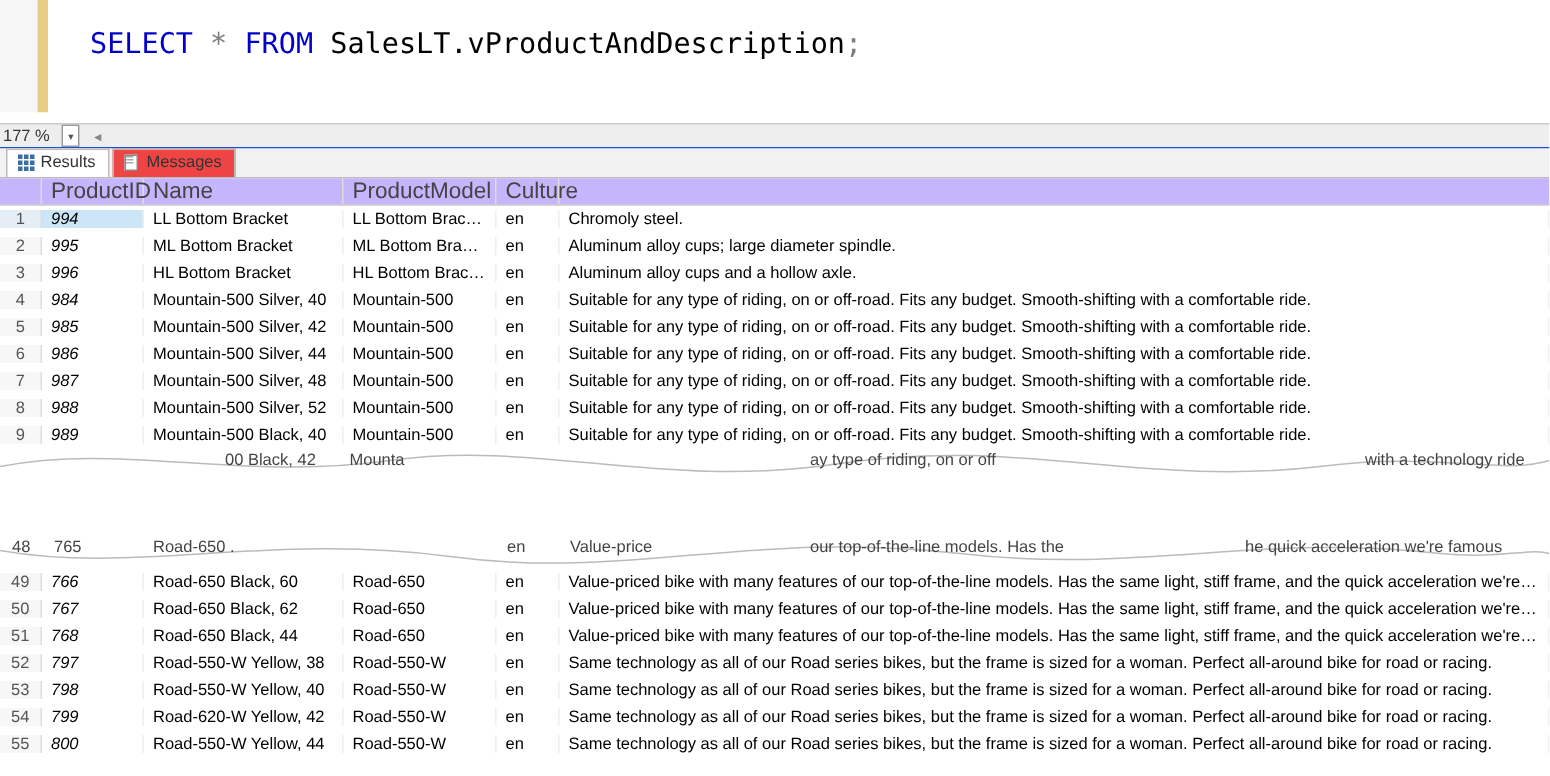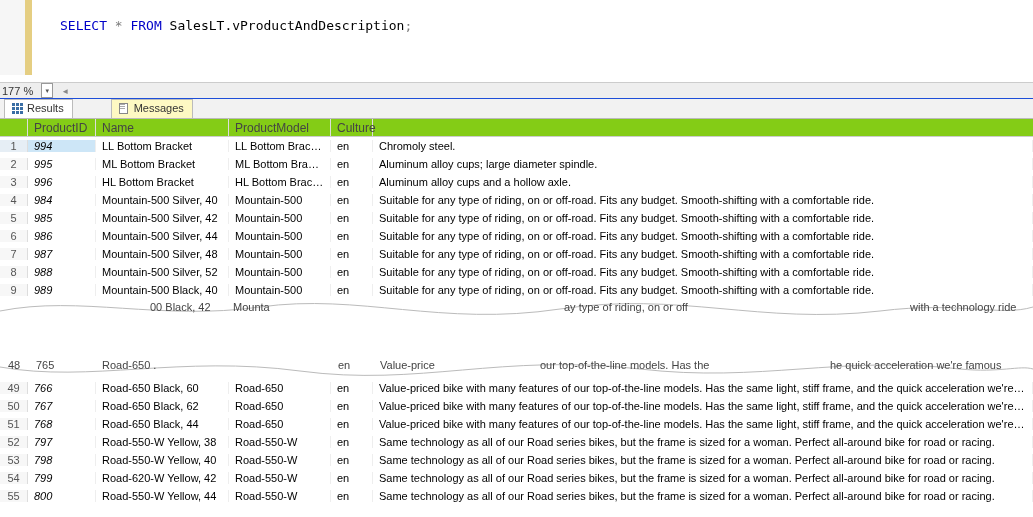--- a/index.html
+++ b/index.html
@@ -1,37 +1,37 @@
 <!DOCTYPE html>
 <html><head>
   <meta charset="utf-8">
   <style>
     * { margin:0; padding:0; box-sizing:border-box; }
     body { font-family:"Segoe UI",Tahoma,sans-serif; font-size:11px; background:#fff; color:#000; width:1033px; height:517px; overflow:hidden; position:relative; }
     .editor-area { position:relative; height:82px; background:#fff; }
     .gutter-shadow { position:absolute; left:0; top:0; width:25px; height:75px; background:#f6f6f6; }
     .yellow-bar { position:absolute; left:25px; top:0; width:7px; height:75px; background:#e5ce82; }
-    .sql-line { position:absolute; left:60px; top:18px; font-family:Consolas,monospace; font-size:13px; white-space:pre; color:#000; }
+    .sql-line { position:absolute; left:60px; top:18px; font-family:Consolas,monospace; font-size:19px; white-space:pre; color:#000; }
     .sql-line .kw { color:#0000c8; }
     .sql-line .gray { color:#7d7d7d; }
     .editor-bottom { position:absolute; left:0; top:75px; right:0; height:7px; background:#fff; }
     .zoom-row { height:17px; background:#eee; display:flex; align-items:center; font-size:11px; color:#333; border-top:1px solid #ccc; border-bottom:1px solid #1d4ed8; }
     .zoom-val { padding:0 4px 0 2px; }
     .zoom-combo { width:12px; height:15px; border:1px solid #999; background:#fff; display:flex; align-items:center; justify-content:center; font-size:7px; color:#555; margin-left:4px; }
     .scroll-hint { margin-left:8px; width:8px; height:8px; font-size:8px; color:#888; }
     .tabs-row { height:20px; background:#f2f2f2; display:flex; align-items:flex-end; padding-left:4px; border-bottom:1px solid #bbb; }
     .tab { display:flex; align-items:flex-start; padding:2px 8px 1px 6px; font-size:11px; color:#333; border:1px solid #bbb; border-bottom:none; background:#fff; margin-right:2px; height:19px; }
-    .tab.inactive { background:#fef9c3;margin-left:36px; }
+    .tab.inactive { background:#ef4444; }
     .tab-icon { width:12px; height:12px; margin-right:4px; display:flex; align-items:center; justify-content:center; }
     .grid-icon { display:grid; grid-template-columns:3px 3px 3px; grid-template-rows:3px 3px 3px; gap:1px; }
     .grid-icon span { background:#3a6ea5; }
     .msg-icon { position:relative; }
     .msg-icon .page { width:9px; height:11px; border:1px solid #888; background:#fff; }
     .msg-icon .line { position:absolute; left:2px; width:5px; height:1px; background:#aaa; }
-    .headers { display:flex; height:18px; background:#84cc16; border-bottom:1px solid #ccc; font-size:12px; color:#444; }
+    .headers { display:flex; height:18px; background:#c4b5fd; border-bottom:1px solid #ccc; font-size:15px; color:#444; }
     .hc { border-right:1px solid #ddd; padding:2px 6px; display:flex; align-items:center; }
     .row-num-col { width:28px; }
     .col-pid { width:68px; }
     .col-name { width:133px; }
     .col-pm  { width:102px; }
     .col-cul { width:42px; }
     .col-desc{ flex:1; }
     .rows { }
     .row { display:flex; height:18px; font-size:11px; align-items:center; }
     .row .rn { width:28px; text-align:center; background:#f7f7f7; border-right:1px solid #ddd; color:#555; }
@@ -178,21 +178,21 @@
 <div class="tear">
   <svg width="1033" height="80" viewBox="0 0 1033 80">
     <path d="M0 12 C 80 -4 160 22 260 8 C 360 -6 440 28 560 10 C 680 -8 760 26 880 12 C 960 2 1000 18 1033 8 L 1033 0 L 0 0 Z" fill="#ffffff"></path>
     <path d="M0 12 C 80 -4 160 22 260 8 C 360 -6 440 28 560 10 C 680 -8 760 26 880 12 C 960 2 1000 18 1033 8" fill="none" stroke="#bbb" stroke-width="1"></path>
     <path d="M0 68 C 90 84 180 56 300 72 C 420 88 500 54 640 70 C 760 84 840 56 960 70 C 1000 74 1020 66 1033 70 L 1033 80 L 0 80 Z" fill="#ffffff"></path>
     <path d="M0 68 C 90 84 180 56 300 72 C 420 88 500 54 640 70 C 760 84 840 56 960 70 C 1000 74 1020 66 1033 70" fill="none" stroke="#bbb" stroke-width="1"></path>
   </svg>
   <div style="position:absolute;top:2px;left:0;right:0;font-size:11px;color:#444">
     <span style="position:absolute;left:150px">00 Black, 42</span>
     <span style="position:absolute;left:233px">Mounta</span>
-    <span style="position:absolute;left:564px">ay type of riding, on or off</span>
+    <span style="position:absolute;left:540px">ay type of riding, on or off</span>
     <span style="position:absolute;left:910px">with a technology ride</span>
   </div>
   <div style="position:absolute;top:60px;left:0;right:0;font-size:11px;color:#444">
     <span style="position:absolute;left:8px">48</span>
     <span style="position:absolute;left:36px">765</span>
     <span style="position:absolute;left:102px">Road-650 .</span>
     <span style="position:absolute;left:338px">en</span>
     <span style="position:absolute;left:380px">Value-price</span>
     <span style="position:absolute;left:540px">our top-of-the-line models. Has the</span>
     <span style="position:absolute;left:830px">he quick acceleration we're famous</span>

